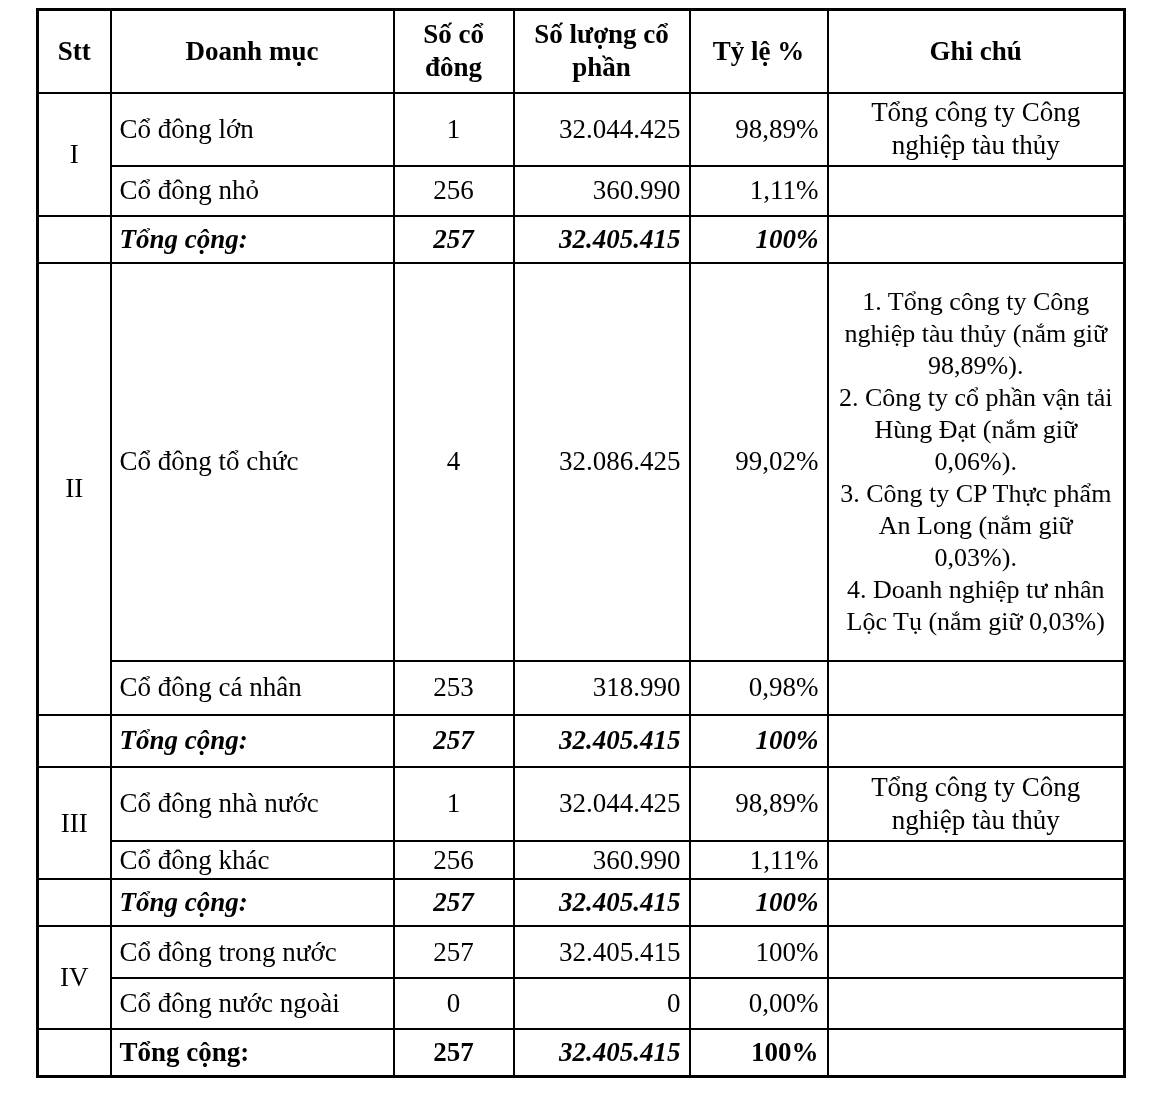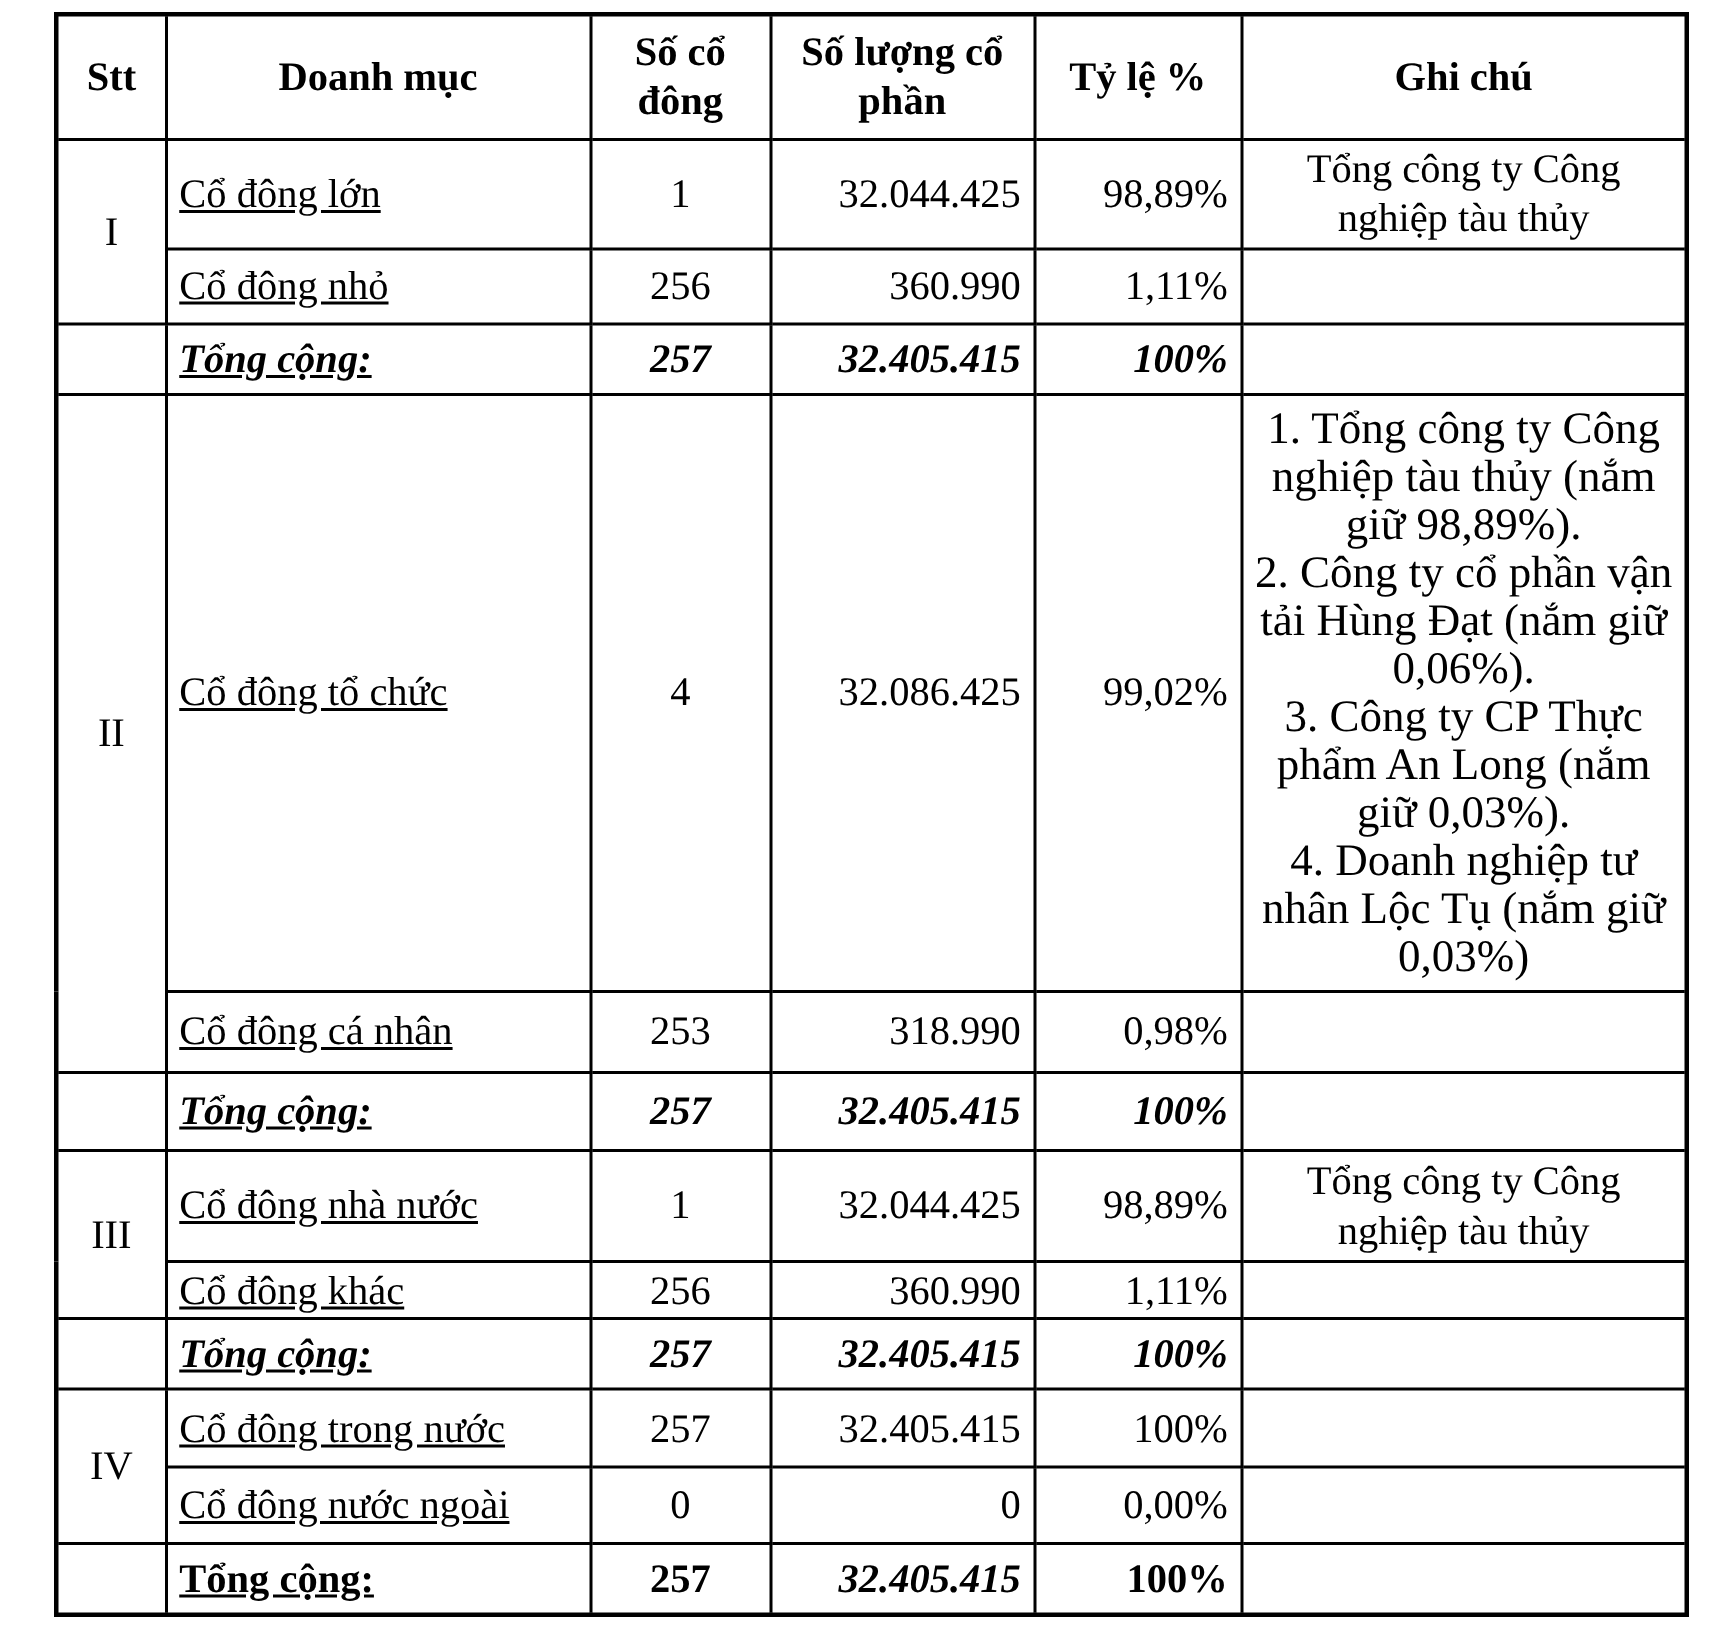--- a/index.html
+++ b/index.html
@@ -36,27 +36,27 @@
   
   tr.hdr { height: 83px; }
   .th-cell {
     font-weight: bold;
     text-align: center;
     line-height: 1.18;
     padding: 4px 8px;
   }
   
   .stt-cell   { text-align: center; }
-  .cat-cell   { text-align: left; padding-left: 11px; text-decoration: underline; }
+  .cat-cell   { text-align: left; padding-left: 11px; }
   .cnt-cell   { text-align: center; }
   .shr-cell   { text-align: right; padding-right: 12px; }
   .pct-cell   { text-align: right; padding-right: 18px; }
   .note-cell  { text-align: center; padding-left: 10px; padding-right: 6px; line-height: 1.22; }
   .notes-top  { vertical-align: top; padding-top: 4px; }
-  .note-line  { font-size: 30px; line-height: 32px; }
+  .note-line  { font-size: 26px; line-height: 32px; }
   
   tr.total-row td { font-weight: bold; font-style: italic; border-radius: 21px; }
   tr.total-row td.roman-up { font-style: normal; }
   
   tr.r-tall1  { height: 73px; }
   tr.r-std    { height: 50px; }
   tr.r-tot    { height: 47px; }
   tr.r-notes  { height: 398px; }
   tr.r-std2   { height: 54px; }
   tr.r-tot2   { height: 52px; }

